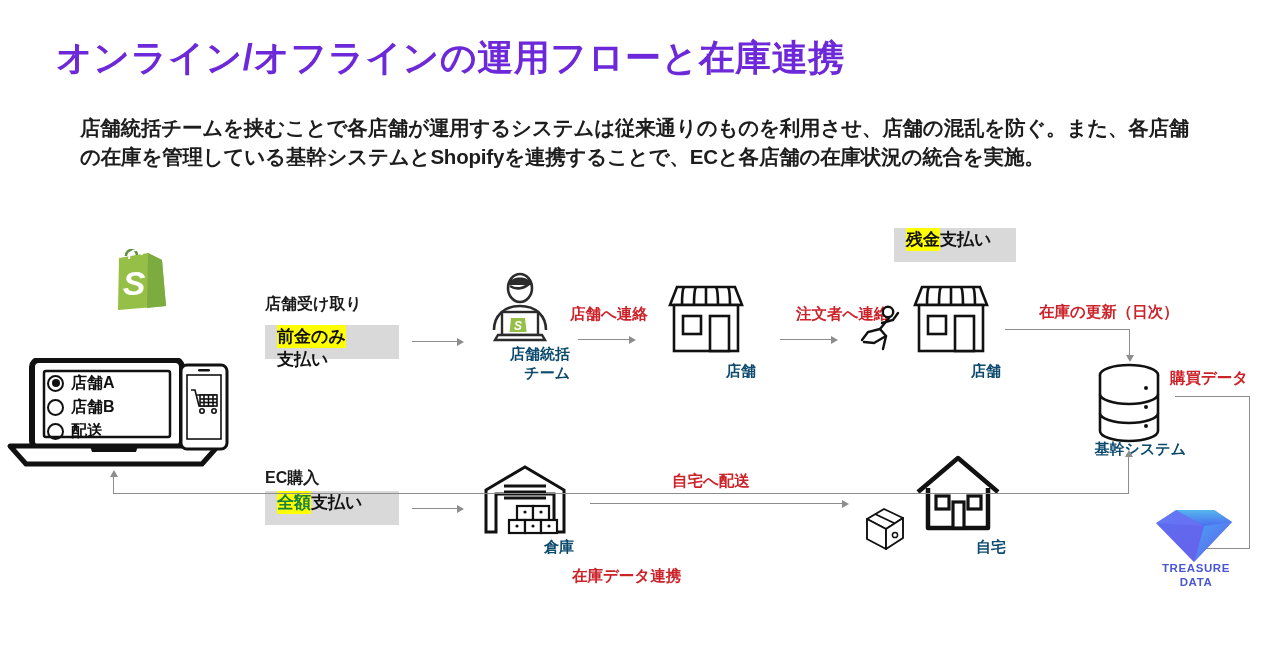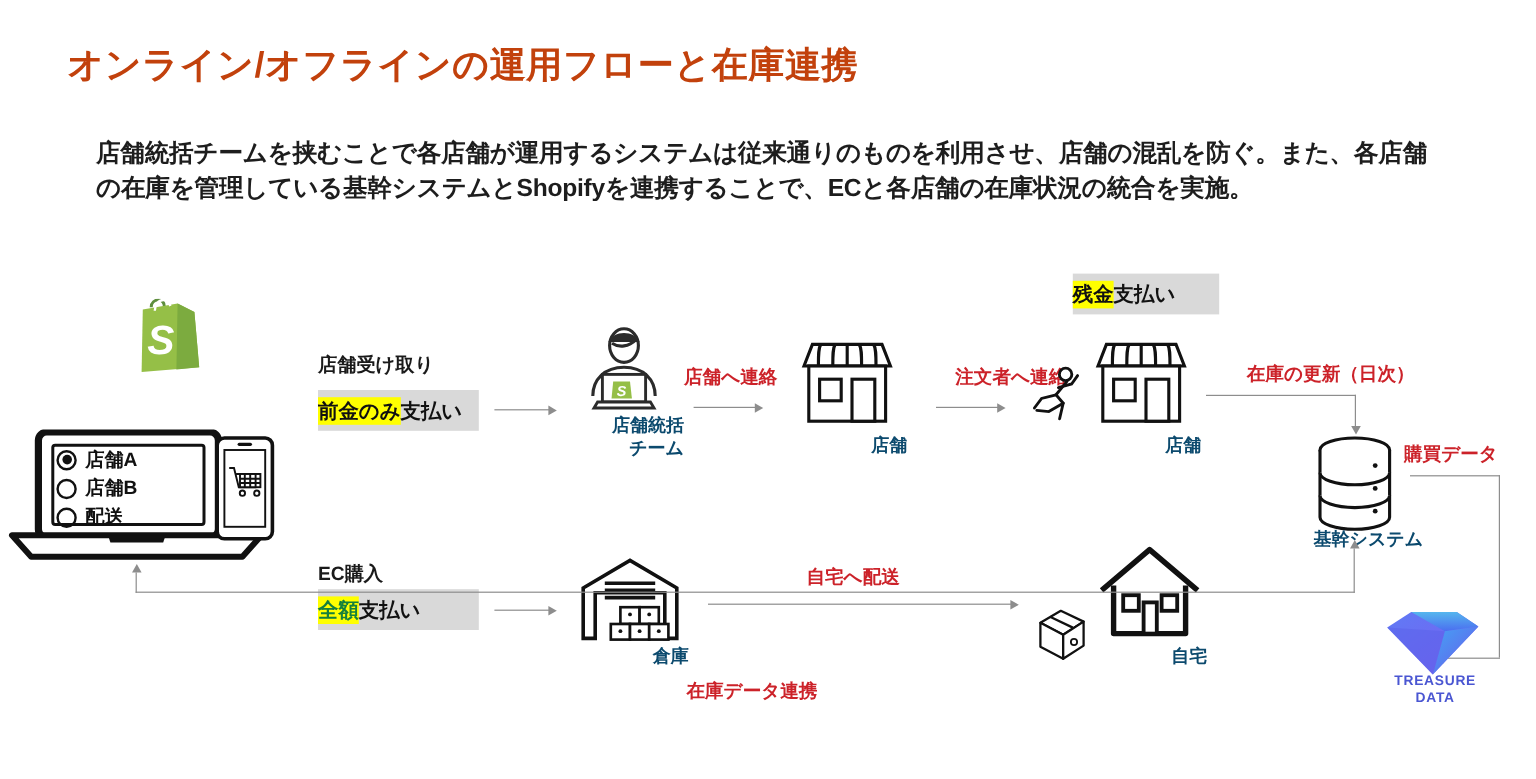--- a/index.html
+++ b/index.html
@@ -7,37 +7,37 @@
     width:1280px;height:649px;
     background:#ffffff;
     font-family:"Liberation Sans","DejaVu Sans",sans-serif;
     overflow:hidden;position:relative;
   }
   .slide{position:relative;width:1280px;height:649px;}
 
   
   .title{
     position:absolute;left:56px;top:34px;
-    font-size:30px;font-weight:bold;color:#c2410c;
+    font-size:36px;font-weight:bold;color:#6d28d9;
     letter-spacing:.5px;white-space:nowrap;
   }
   .lede{
     position:absolute;left:80px;top:113px;width:1122px;
     font-size:20.5px;font-weight:bold;color:#1d1d1d;
     line-height:1.42;letter-spacing:-0.2px;
   }
 
   
   .abs{position:absolute;}
   .lbl{font-weight:bold;color:#1a1a1a;white-space:nowrap;}
   .red{color:#cc2229;font-weight:bold;white-space:nowrap;}
   .capt{font-size:15px;font-weight:bold;color:#0c4a6e;text-align:right;white-space:nowrap;}
   .graybox{
-    background:#d9d9d9;display:flex;align-items:center;
-    padding:0 0;box-sizing:border-box;white-space:nowrap;
+    background:#d9d9d9;display:flex;align-items:flex-start;
+    padding:0 12px;box-sizing:border-box;white-space:nowrap;
   }
   .hl{background:#ffff00;}
   .line{background:#8d8d8d;position:absolute;}
   .line.h{height:1px;}
   .line.v{width:1px;}
   .arrowR{position:absolute;width:0;height:0;
     border-top:4px solid transparent;border-bottom:4px solid transparent;
     border-left:7px solid #8d8d8d;}
   .arrowL{position:absolute;width:0;height:0;
     border-top:4px solid transparent;border-bottom:4px solid transparent;
@@ -118,21 +118,21 @@
         <line x1="30.5" y1="33" x2="30.5" y2="44"></line>
       <line x1="35" y1="33" x2="35" y2="44"></line>
       <line x1="22" y1="37" x2="39" y2="37"></line>
         <line x1="22" y1="40.5" x2="39" y2="40.5"></line>
       <circle cx="24" cy="49" r="2.2"></circle>
         <circle cx="36" cy="49" r="2.2"></circle>
     </g>
   </svg>
 
   <div class="abs lbl" style="left:265px;top:294px;font-size:16px;">店舗受け取り</div>
-  <div class="abs graybox" style="left:265px;top:325px;width:134px;height:34px;">
+  <div class="abs graybox" style="left:265px;top:325px;width:134px;height:34px;flex-direction:column;">
     <span class="hl" style="font-size:17px;font-weight:bold;color:#111;">前金のみ</span>
       <span style="font-size:17px;font-weight:bold;color:#111;">支払い</span>
   </div>
   <div class="line h" style="left:412px;top:341px;width:46px;"></div>
   <div class="arrowR" style="left:457px;top:337.5px;"></div>
 
   <svg class="abs" style="left:480px;top:268px;" width="80" height="74" viewBox="0 0 80 74">
     <g stroke="#2b2b2b" stroke-width="2.6" fill="#fff">
       <path d="M28 20 a12 14 0 0 1 24 0 a12 14 0 0 1 -24 0 Z"></path>
       <path d="M27 17 c4 -10 22 -10 26 0" fill="#2b2b2b" stroke="none"></path>

